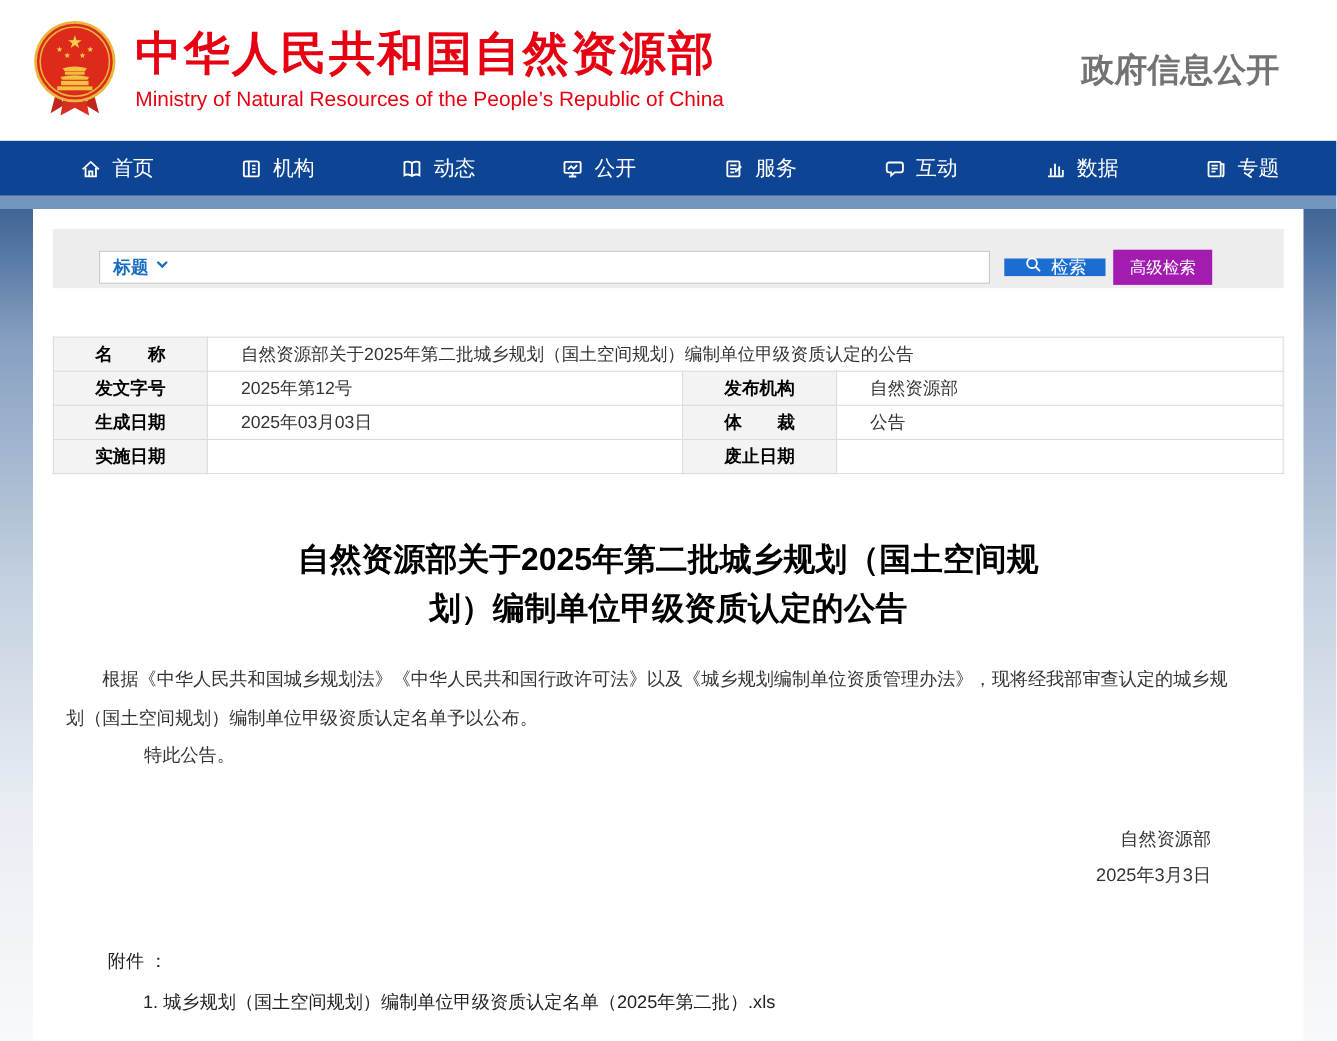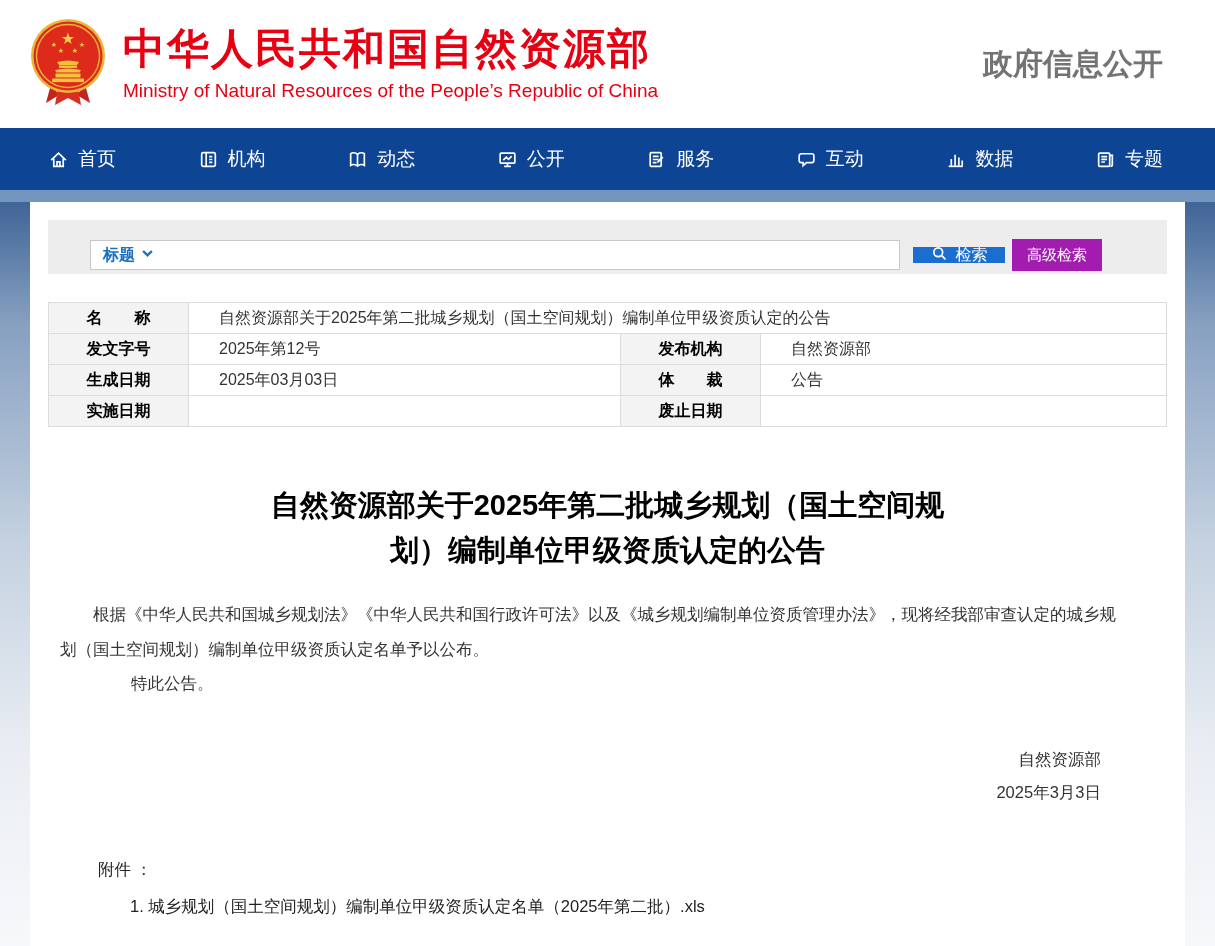--- a/index.html
+++ b/index.html
@@ -9,22 +9,22 @@
   
   .site-header { height:128px; background:#fff; display:flex; align-items:center;
                  justify-content:space-between; padding:0 52px 0 28px; }
   .brand { display:flex; align-items:center; gap:15px; }
   .brand-text { display:flex; flex-direction:column; }
   .site-title { font-size:42px; font-weight:bold; color:#e60012; letter-spacing:2px; line-height:1.1; }
   .site-subtitle { font-size:19px; color:#e60012; margin-top:7px; }
   .section-title { font-size:30px; font-weight:bold; color:#737373; cursor:pointer; }
 
   
-  .main-nav { height:62px; background:#0d4493; display:flex; align-items:center;
-              justify-content:space-between; padding:0 52px 0 48px; }
+  .main-nav { height:50px; background:#0d4493; display:flex; align-items:center;
+              justify-content:space-between; padding:0 52px 0 72px; }
   .nav-item { display:flex; align-items:center; gap:9px; color:#fff; font-size:19px;
               text-decoration:none; cursor:pointer; }
   .nav-icon { display:flex; align-items:center; }
   .nav-substrip { height:12px; background:#7495bd; }
 
   
   .page-bg { background:linear-gradient(180deg,#3f6497 0%,#87a0c1 16%,#c4d1e0 45%,
              #e9edf3 72%,#f8f9fb 100%); padding:0 30px; }
   .content-card { background:#fff; min-height:756px; padding:18px 18px 26px; }
 
@@ -36,21 +36,21 @@
   .field-selector { color:#1a6ec0; font-weight:bold; font-size:16px; display:flex;
                     align-items:center; gap:6px; cursor:pointer; }
   .btn-search { margin-left:13px; width:92px; height:16px; background:#1b6ed0; color:#fff;
                 border:none; font-size:16px; display:flex; align-items:center;
                 justify-content:center; gap:8px; cursor:pointer;
                 font-family:inherit; }
   .btn-advanced { margin-left:7px; width:90px; height:32px; background:#a21caf; color:#fff;
                   border:none; font-size:15px; cursor:pointer; font-family:inherit; }
 
   
-  .meta-table { width:100%; border-collapse:collapse; margin-top:28px; table-layout:fixed; }
+  .meta-table { width:100%; border-collapse:collapse; margin-top:44px; table-layout:fixed; }
   .meta-table td { border:1px solid #dcdcdc; height:31px; font-size:16px; color:#333;
                    vertical-align:middle; }
   .meta-table td.lbl { background:#f3f3f3; font-weight:bold; text-align:center; color:#000; }
   .meta-table td.val { padding-left:30px; }
 
   
   .doc-title { margin:56px auto 0; max-width:718px; text-align:center; font-size:29px;
                line-height:1.55; font-weight:bold; color:#000; }
   .doc-para { margin:0 40px 0 50px; text-indent:2em; font-size:16.5px; line-height:2.1;
               color:#333; }

